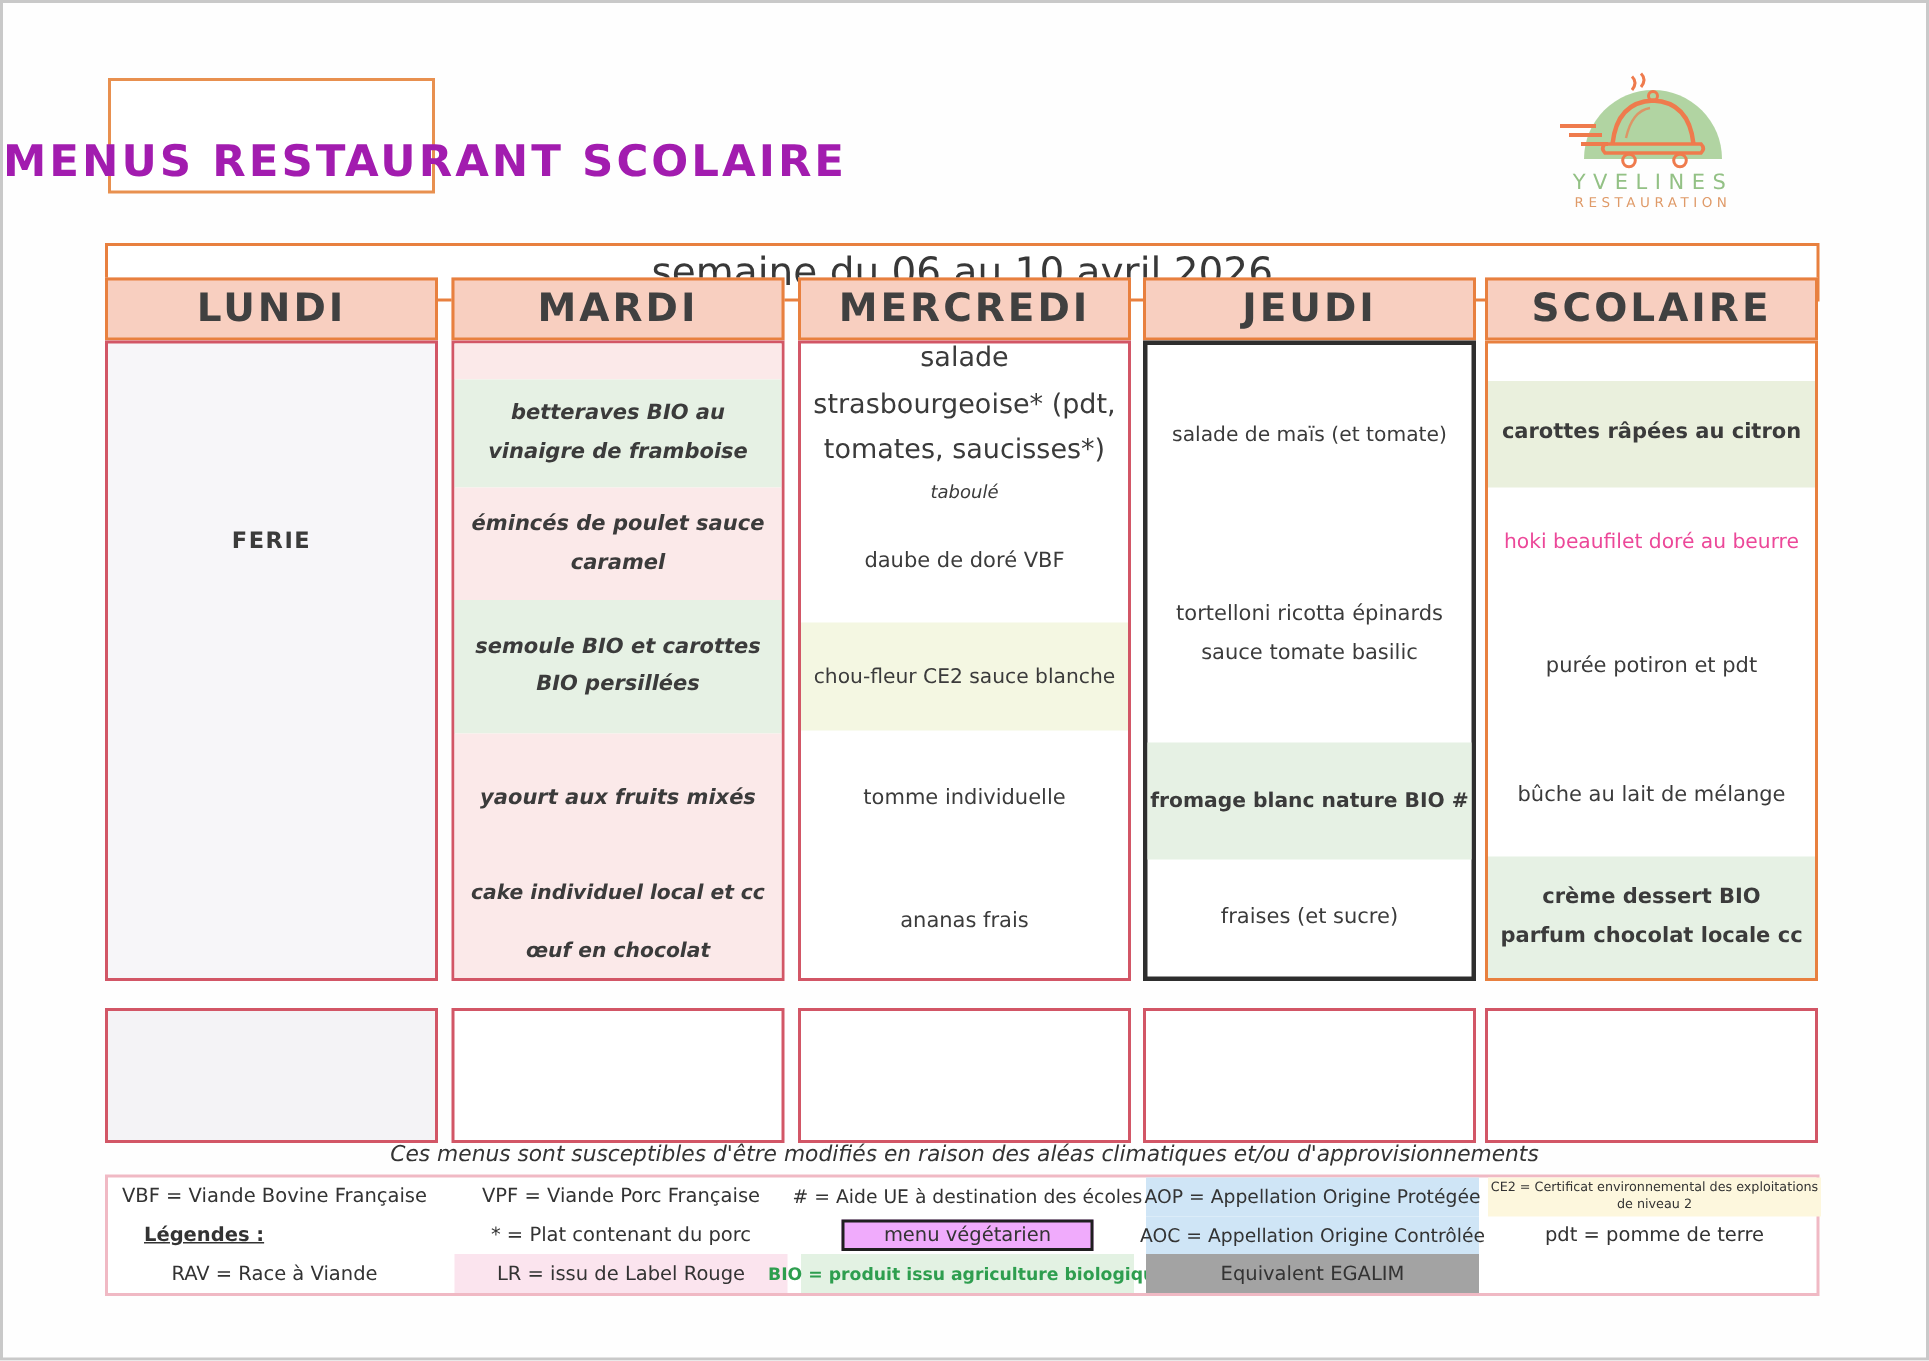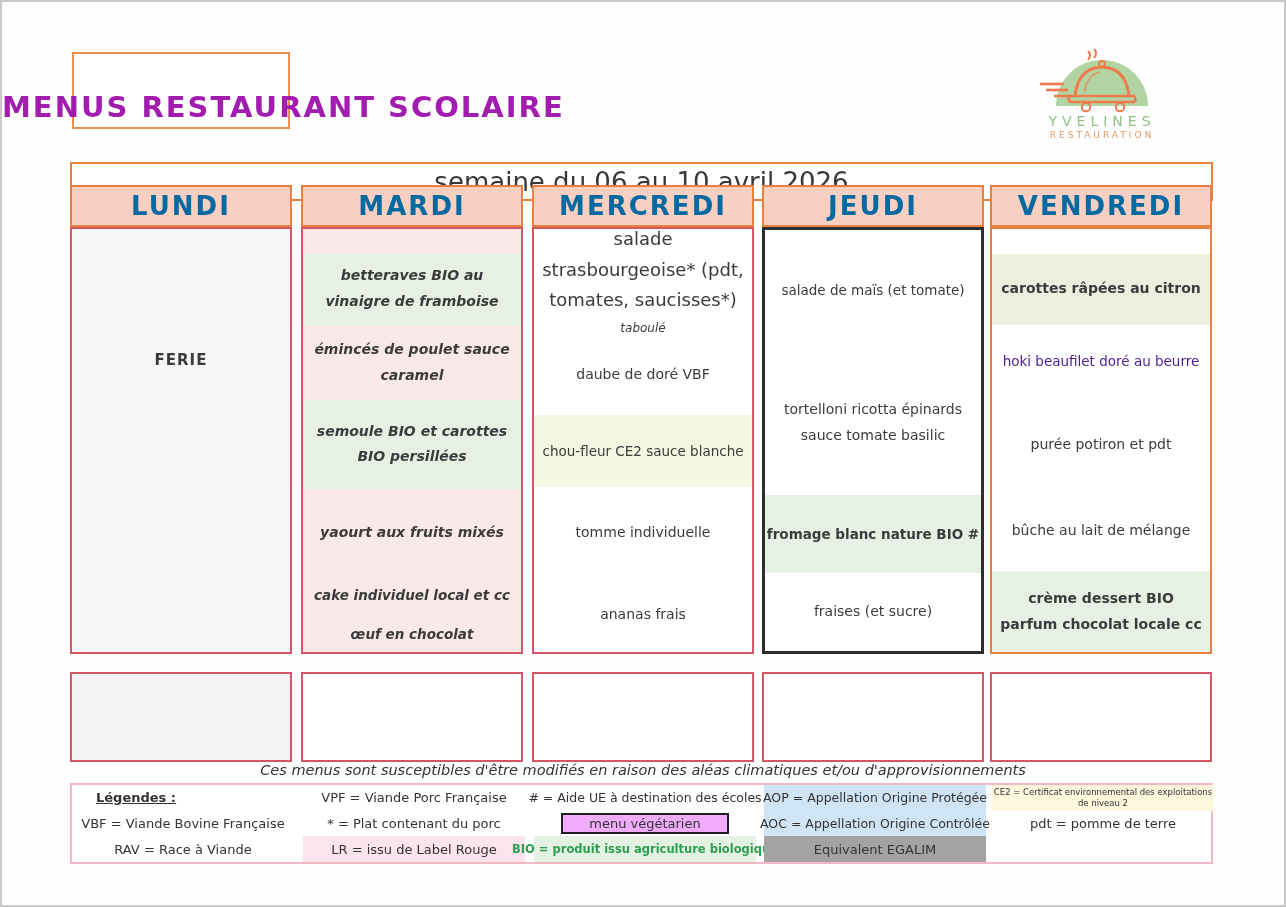--- a/index.html
+++ b/index.html
@@ -11,36 +11,36 @@
   
   .tl-box{position:absolute;left:70px;top:50px;width:218px;height:77px;border:2px solid #e8904f;box-sizing:border-box;background:#fff;}
   .title{position:absolute;left:0;top:88px;width:100%;text-align:left;font-size:29px;font-weight:bold;letter-spacing:2px;color:#a21caf;}
   .logo{position:absolute;left:1028px;top:42px;width:145px;height:98px;}
   
   .week-bar{position:absolute;left:68px;top:160px;width:1143px;height:39px;border:2px solid #e8803f;box-sizing:border-box;background:#fff;
     display:flex;align-items:center;justify-content:center;font-size:26px;color:#383838;}
   
   .col{position:absolute;top:183px;width:222px;}
   .day-header{height:42px;box-sizing:border-box;border:2px solid #e8803f;background:#f8cfc0;
-    display:flex;align-items:center;justify-content:center;font-size:26px;font-weight:600;letter-spacing:2px;color:#0369a1;}
+    display:flex;align-items:center;justify-content:center;font-size:26px;font-weight:600;letter-spacing:2px;color:#404040;}
   .day-body{height:427px;box-sizing:border-box;border:2px solid #d25666;background:#fff;display:flex;flex-direction:column;}
   .body-black{border:3px solid #2e2e2e;}
   .body-orange{border:2px solid #e8803f;}
   .body-lundi{background:#f7f6f9;}
   .cell{display:flex;flex-direction:column;align-items:center;justify-content:center;text-align:center;
     padding:0 6px;box-sizing:border-box;font-size:14px;line-height:1.85;color:#3b3b3b;}
   .bg-green{background:#e6f1e4;}
   .bg-green2{background:#eaf0dd;}
   .bg-pink{background:#fbe9e9;}
   .bg-yellow{background:#f4f7e2;}
   .bi{font-weight:bold;font-style:italic;}
   .b{font-weight:bold;}
   .nw{white-space:nowrap;}
   .f13{font-size:13.5px;}
-  .blue{color:#4c1d95;}
+  .blue{color:#ec4899;}
   .sub-it{font-style:italic;font-size:12px;margin-top:1px;}
   .salade-main{font-size:18px;line-height:1.7;}
   .ferie-cell{justify-content:flex-start;padding-top:118px;font-weight:bold;font-size:15px;letter-spacing:1px;}
   .cake-gap{height:14px;}
   
   .note-box{position:absolute;top:670px;width:222px;height:90px;box-sizing:border-box;border:2px solid #d25666;background:#fff;}
   .note-tint{background:#f4f3f6;}
   
   .footnote{position:absolute;left:0;top:760px;width:100%;text-align:center;font-size:14.5px;font-style:italic;font-weight:500;color:#333;}
   
@@ -170,21 +170,21 @@
         <span>fromage blanc nature BIO #</span>
       </div>
       <div class="cell nw" style="height:78px">
         <span>fraises (et sucre)</span>
       </div>
     </div>
   </div>
 
   <div class="col" style="left:988px">
     <div class="day-header">
-      <span>VENDREDI</span>
+      <span>SCOLAIRE</span>
     </div>
     <div class="day-body body-orange">
       <div class="cell" style="height:25px"></div>
       <div class="cell bg-green2 b nw" style="height:72px">
         <span>carottes râpées au citron</span>
       </div>
       <div class="cell blue nw f13" style="height:73px">
         <span>hoki beaufilet doré au beurre</span>
       </div>
       <div class="cell nw" style="height:95px">
@@ -203,22 +203,22 @@
   <div class="note-box" style="left:299px"></div>
   <div class="note-box" style="left:530px"></div>
   <div class="note-box" style="left:760px"></div>
   <div class="note-box" style="left:988px"></div>
 
   <div class="footnote">Ces menus sont susceptibles d'être modifiés en raison des aléas climatiques et/ou d'approvisionnements</div>
 
   <div class="legend">
 
     <div class="lg-col" style="left:0px">
+      <div class="lg-row">VBF = Viande Bovine Française</div>
       <div class="lg-row lg-title">Légendes :</div>
-      <div class="lg-row">VBF = Viande Bovine Française</div>
       <div class="lg-row">RAV = Race à Viande</div>
     </div>
 
     <div class="lg-col" style="left:231px">
       <div class="lg-row">VPF = Viande Porc Française</div>
       <div class="lg-row">* = Plat contenant du porc</div>
       <div class="lg-row lg-pinkbg">LR = issu de Label Rouge</div>
     </div>
 
     <div class="lg-col" style="left:462px">

